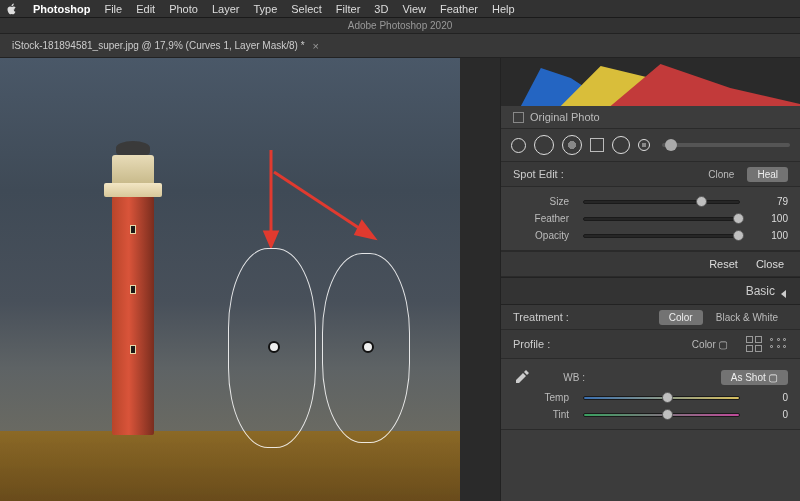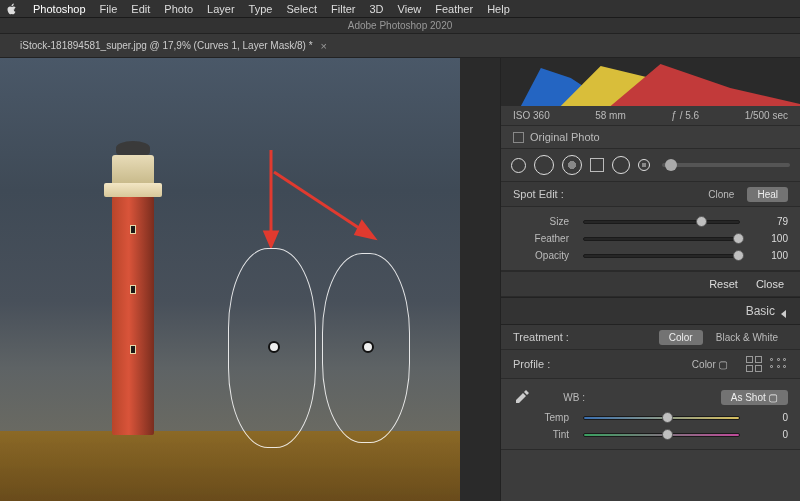--- a/index.html
+++ b/index.html
@@ -1,22 +1,22 @@
 <!DOCTYPE html>
 <html><head>
 <meta charset="utf-8">
 <style>
 *{margin:0;padding:0;box-sizing:border-box;font-family:-apple-system,"Segoe UI",Arial,sans-serif;user-select:none}
 body{background:#2a2a2a;width:800px;height:501px;overflow:hidden;position:relative}
 .menubar{background:#323232;height:18px;display:flex;align-items:center;padding:0 6px;border-bottom:1px solid #1a1a1a}
 .apple{width:12px;height:12px;margin-right:8px}
 .menubar .mi{color:#ddd;font-size:11px;padding:0 7px;cursor:default}
-.menubar .mi.b{font-weight:400;color:#fff}
+.menubar .mi.b{font-weight:700;color:#fff}
 .titlebar{background:#323232;height:16px;color:#999;font-size:10px;text-align:center;line-height:16px;border-bottom:1px solid #222}
-.tabbar{background:#383838;height:24px;display:flex;align-items:center;padding:0 12px;border-bottom:1px solid #222}
+.tabbar{background:#383838;height:24px;display:flex;align-items:center;padding:0 4px;border-bottom:1px solid #222}
 .tab{color:#ccc;font-size:10px;padding:4px 8px;display:flex;align-items:center}
 .tab-x{margin-left:8px;color:#999;font-size:11px}
 .work{position:absolute;top:58px;left:0;right:0;bottom:0;display:flex}
 .canvas{width:460px;background:#535353;position:relative;overflow:hidden}
 .gap{flex:0 0 40px;background:#2a2a2a}
 .panel{flex:1;background:#3c3c3c;color:#ccc;font-size:11px;overflow:hidden;border-left:1px solid #222}
 .photo{position:absolute;inset:0}
 .sky{position:absolute;inset:0;background:linear-gradient(180deg,#4a5868 0%,#3f4a56 30%,#48505a 55%,#5e6365 70%,#6a6a62 85%)}
 .ground{position:absolute;left:0;right:0;bottom:0;height:70px;background:linear-gradient(180deg,#8a6b2e,#6b5024);filter:contrast(1.1)}
 .lh{position:absolute;left:98px;bottom:66px;width:70px;height:300px}
@@ -126,26 +126,20 @@
   <div class="gap"></div>
 
   <div class="panel">
     <div class="hist">
       <svg width="100%" height="100%" preserveAspectRatio="none" viewBox="0 0 300 48">
         <polygon fill="#2465c2" points="20,48 40,10 70,20 110,46 300,48"></polygon>
         <polygon fill="#d9be3a" points="60,48 100,8 150,20 220,44 300,48"></polygon>
         <polygon fill="#c23a3a" points="110,48 160,6 230,30 300,46 300,48"></polygon>
       </svg>
     </div>
-    <div class="metarow">
-      <span>ISO 360</span>
-      <span>58 mm</span>
-      <span>ƒ / 5.6</span>
-      <span>1/500 sec</span>
-    </div>
     <div class="row">
       <span class="chk"></span>
       <span>Original Photo</span>
     </div>
 
     <div class="tools">
       <span class="tcirc" style="width:15px;height:15px"></span>
       <span class="tcirc" style="width:20px;height:20px"></span>
       <span class="tcirc f"></span>
       <span class="tsq"></span>

